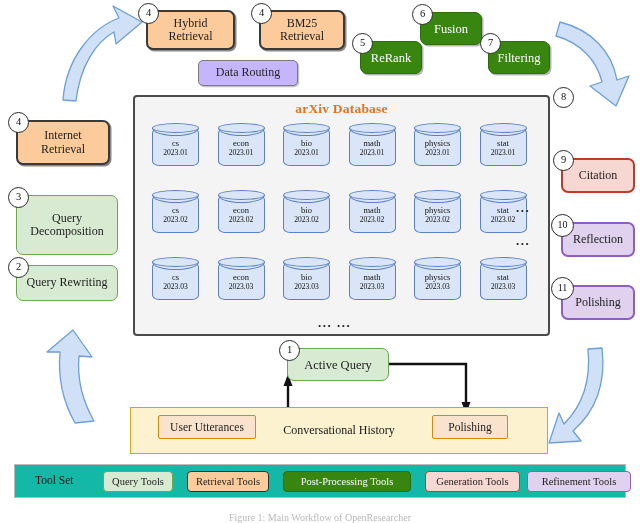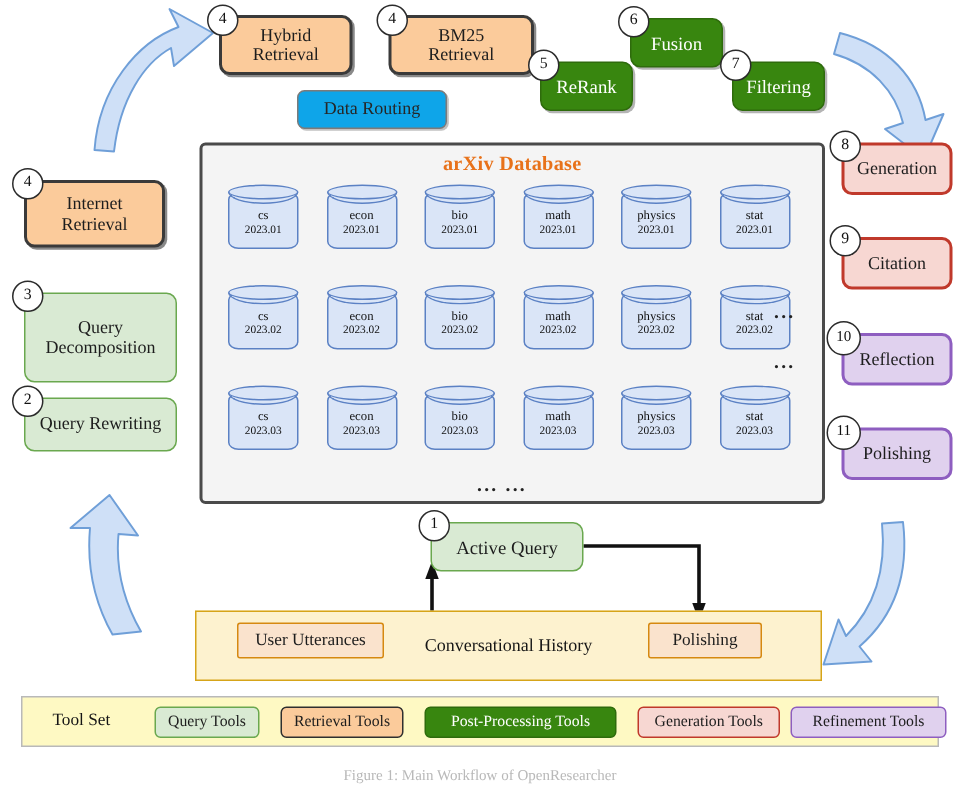--- a/index.html
+++ b/index.html
@@ -22,21 +22,21 @@
   .n-retrieval{background:#fbcb9b;border:2.2px solid #3a3a3a;color:#1d1d1d;box-shadow:1.5px 1.5px 0 rgba(40,40,40,.55);}
   
   .n-query{background:#d9ead3;border:1.6px solid #6aa84f;color:#1d1d1d;}
   
   .n-post{background:#38860f;border:1.6px solid #2e6b0c;color:#ffffff;box-shadow:1.5px 1.5px 0 rgba(40,40,40,.35);}
   
   .n-gen{background:#f7d7d2;border:2px solid #c0392b;color:#1d1d1d;}
   
   .n-ref{background:#e0d1ee;border:2px solid #8e5ec0;color:#1d1d1d;}
   
-  .n-plain{background:#0ea5e9;border:1.4px solid #7b7b7b;color:#262626;box-shadow:1.2px 1.2px 0 rgba(120,120,120,.45);}
+  .n-plain{background:#c4b5fd;border:1.4px solid #7b7b7b;color:#262626;box-shadow:1.2px 1.2px 0 rgba(120,120,120,.45);}
   
   .n-active{background:#d9ead3;border:1.6px solid #6aa84f;color:#1d1d1d;}
   
   .n-utt{background:#fae3cd;border:1.8px solid #d68910;color:#1d1d1d;}
 
   
   .badge{
     position:absolute;
     width:19px;height:19px;border-radius:50%;
     background:#ffffff;border:1.5px solid #2b2b2b;
@@ -90,21 +90,21 @@
     background:#fdf2cf;border:1.7px solid #d6a419;box-sizing:border-box;
   }
   #histlabel{
     position:absolute;left:0;top:15px;width:100%;text-align:center;
     font-size:12px;color:#161616;font-family:"Liberation Serif", serif;
   }
 
   
   #legend{
     position:absolute;left:14px;top:464px;width:612px;height:34px;
-    background:#fef9c3;border:1.3px solid #b9b9b9;box-sizing:border-box;
+    background:#14b8a6;border:1.3px solid #b9b9b9;box-sizing:border-box;
   }
   #legend-title{
     position:absolute;left:20px;top:9px;font-size:11.5px;color:#151515;
     font-family:"Liberation Serif", serif;
   }
   .chip{
     position:absolute;top:6px;height:21px;
     display:flex;align-items:center;justify-content:center;
     border-radius:4px;font-size:10.5px;box-sizing:border-box;
     font-family:"Liberation Serif", serif;
@@ -142,21 +142,21 @@
       <path d="M288,374 L283.5,386 L292.5,386 Z" fill="#111"></path>
     </g>
   </svg>
 
   <div class="node n-retrieval" style="left:146px;top:10px;width:89px;height:40px;font-size:12px;">
     <span class="lbl">Hybrid
 Retrieval</span>
   </div>
   <div class="badge" style="left:138px;top:3px;">4</div>
 
-  <div class="node n-retrieval" style="left:259px;top:10px;width:97px;height:40px;font-size:12px;">
+  <div class="node n-retrieval" style="left:259px;top:10px;width:86px;height:40px;font-size:12px;">
     <span class="lbl">BM25
 Retrieval</span>
   </div>
   <div class="badge" style="left:251px;top:3px;">4</div>
 
   <div class="node n-post" style="left:420px;top:12px;width:62px;height:33px;font-size:12.5px;">
     <span class="lbl">Fusion</span>
   </div>
   <div class="badge" style="left:412px;top:4px;">6</div>
 
@@ -184,23 +184,20 @@
     <span class="lbl">Query
 Decomposition</span>
   </div>
   <div class="badge" style="left:8px;top:187px;">3</div>
 
   <div class="node n-query" style="left:16px;top:265px;width:102px;height:36px;font-size:12px;">
     <span class="lbl">Query Rewriting</span>
   </div>
   <div class="badge" style="left:8px;top:257px;">2</div>
 
-  <div class="node n-gen" style="left:561px;top:95px;width:74px;height:35px;font-size:12px;">
-    <span class="lbl">Generation</span>
-  </div>
   <div class="badge" style="left:553px;top:87px;">8</div>
 
   <div class="node n-gen" style="left:561px;top:158px;width:74px;height:35px;font-size:12px;">
     <span class="lbl">Citation</span>
   </div>
   <div class="badge" style="left:553px;top:150px;">9</div>
 
   <div class="node n-ref" style="left:561px;top:222px;width:74px;height:35px;font-size:12px;">
     <span class="lbl">Reflection</span>
   </div>

